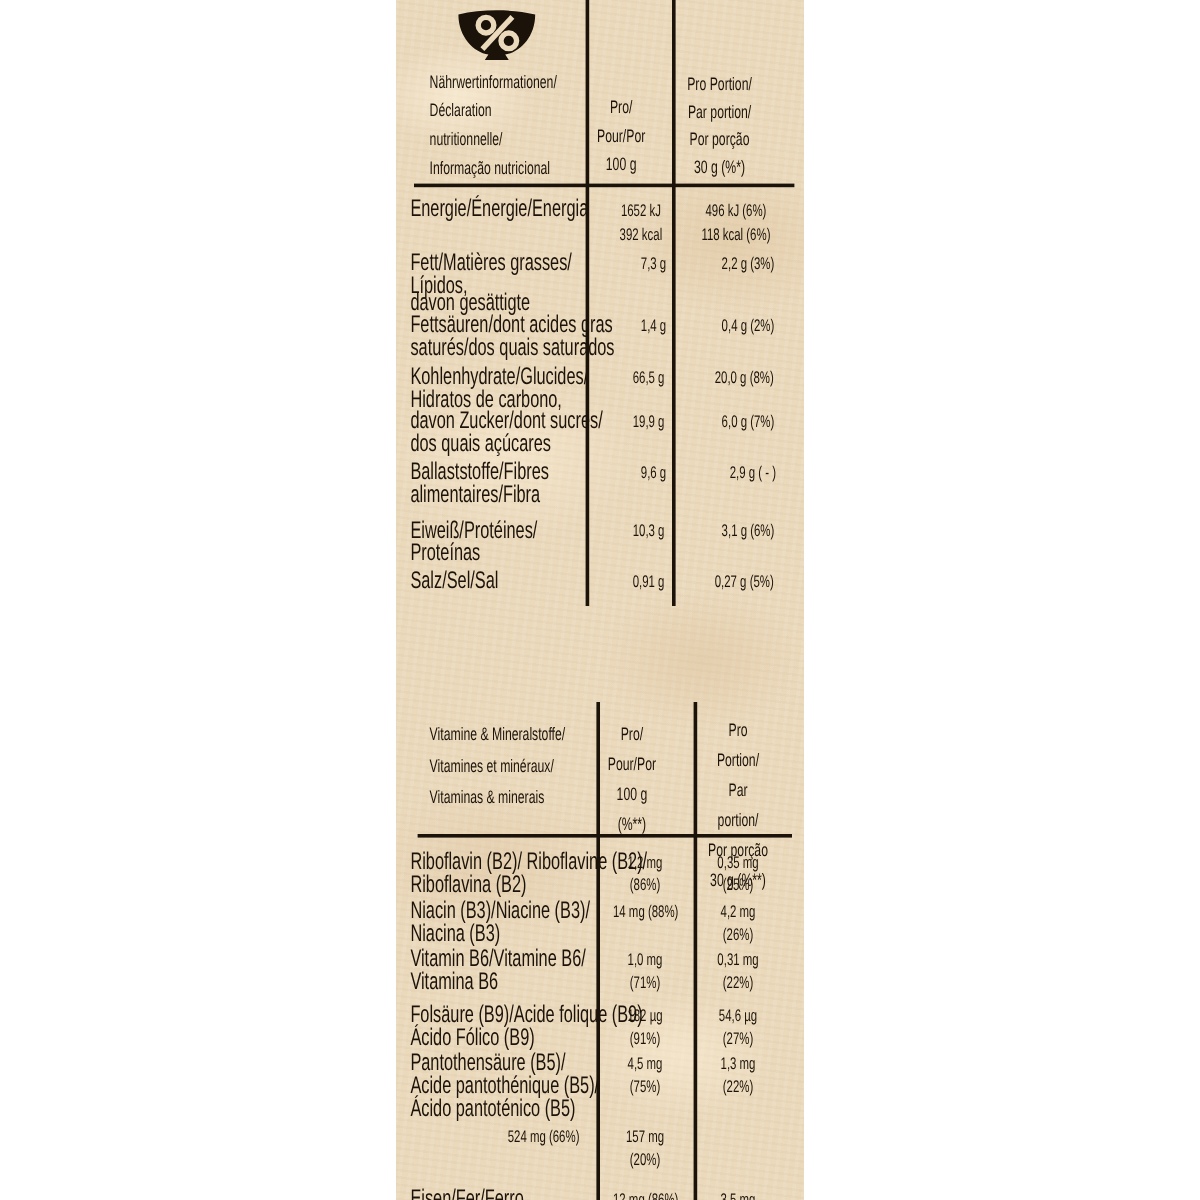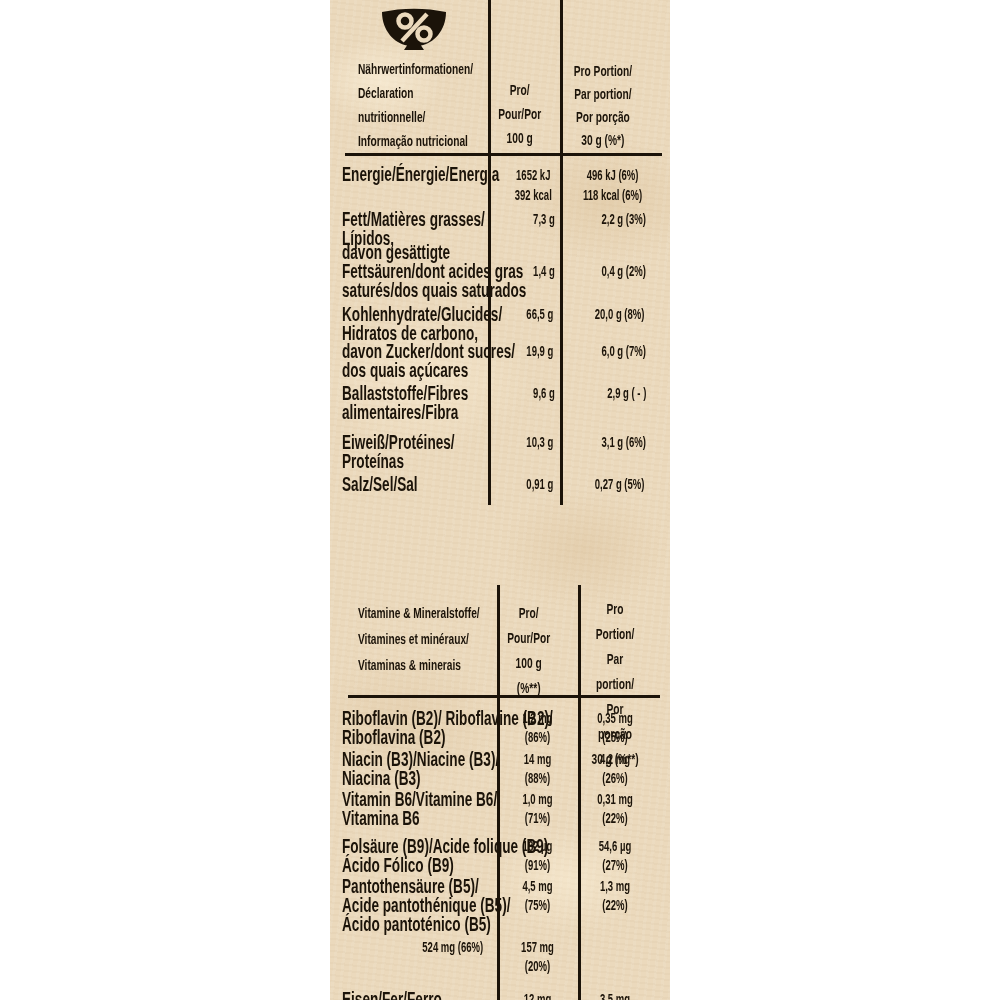--- a/index.html
+++ b/index.html
@@ -1,20 +1,20 @@
 <!DOCTYPE html>
 <html><head>
 <meta charset="utf-8">
 <style>
   html,body { margin:0; padding:0; }
   body { background:#ffffff; font-family:"Liberation Sans", sans-serif; }
 
   .stage {
     position:relative; width:1000px; height:1000px; background:#ffffff;
-    overflow:hidden; color:#1b1309; font-weight:700;
+    overflow:hidden; color:#1b1309; font-weight:400;
   }
 
   .panel {
     position:absolute; left:330px; top:0; width:340px; height:1000px;
     background-image:
       radial-gradient(90px 60px at 15% 8%,  rgba(255,245,224,.55), transparent 70%),
       radial-gradient(130px 90px at 82% 20%, rgba(213,185,142,.35), transparent 70%),
       radial-gradient(150px 100px at 28% 38%, rgba(255,243,219,.40), transparent 70%),
       radial-gradient(120px 85px at 75% 55%, rgba(211,182,140,.30), transparent 70%),
       radial-gradient(140px 95px at 22% 72%, rgba(214,186,146,.28), transparent 70%),

